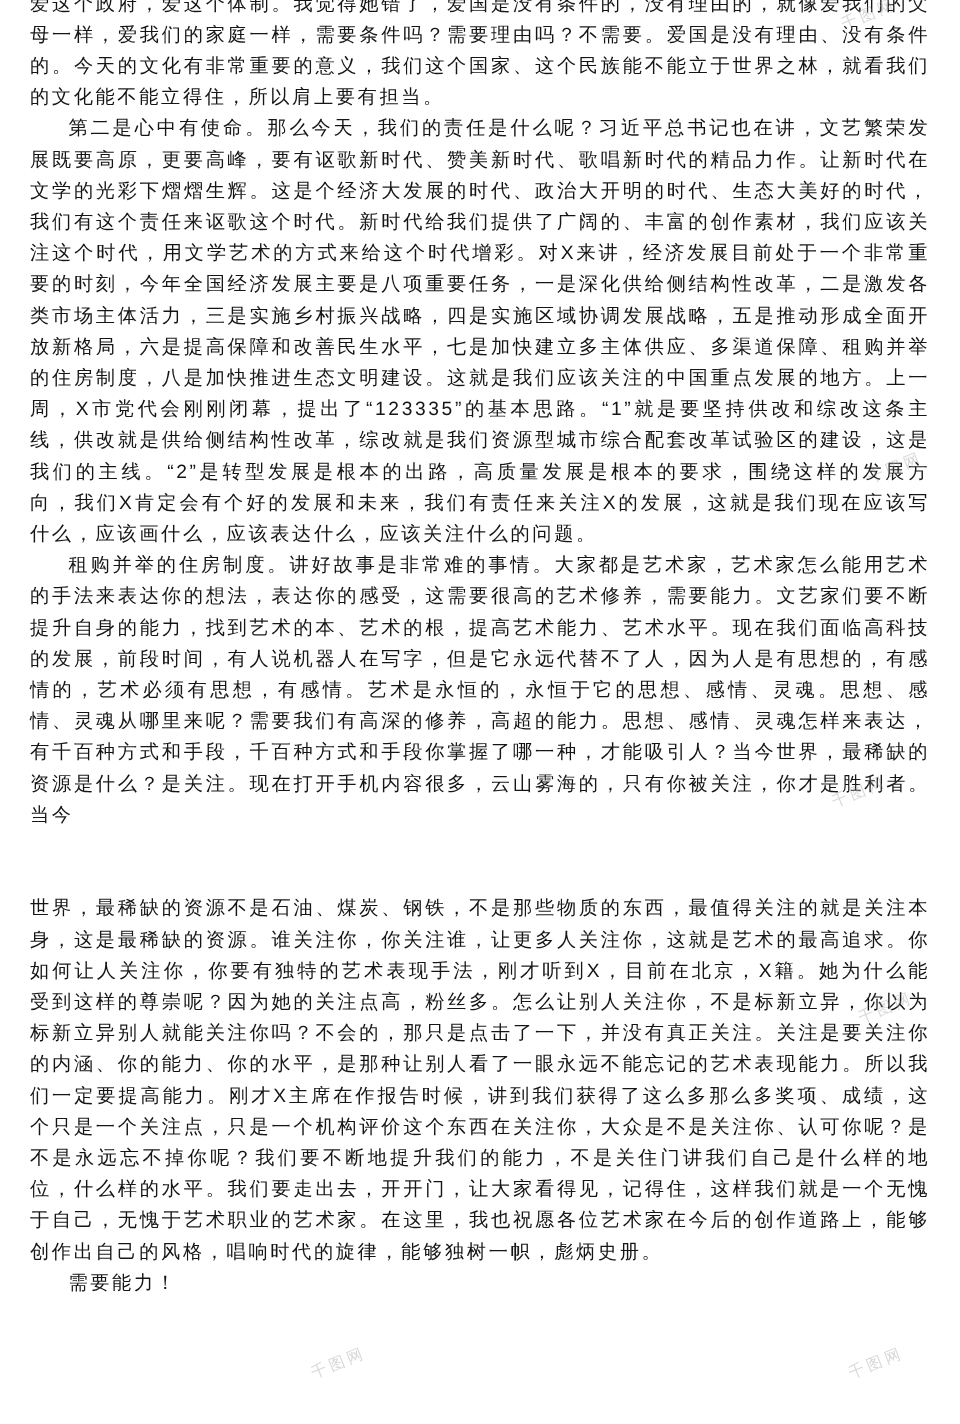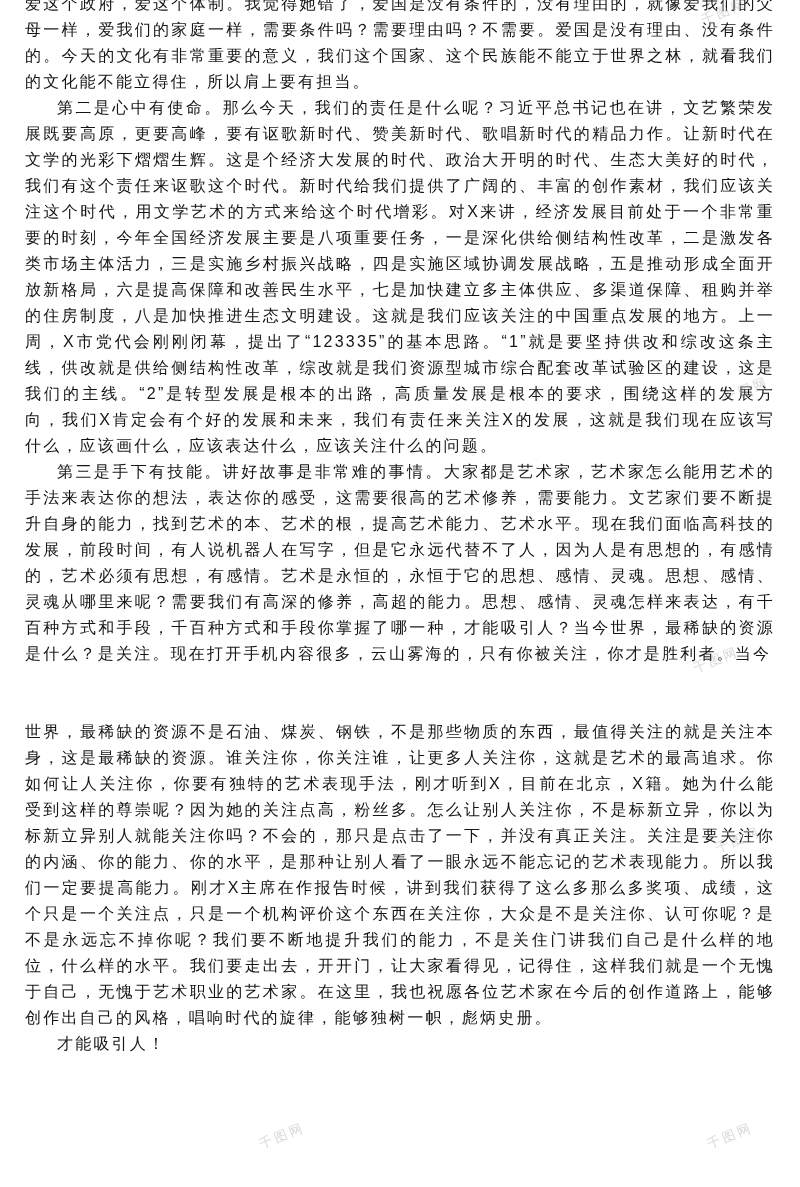--- a/index.html
+++ b/index.html
@@ -58,24 +58,24 @@
   }
 </style>
 </head>
 <body>
 
 <div class="page">
 
   <div class="doc">
       <p class=""><span>爱这个政府，爱这个体制。我觉得她错了，爱国是没有条件的，没有理由的，就像爱我们的父母一样，爱我们的家庭一样，需要条件吗？需要理由吗？不需要。爱国是没有理由、没有条件的。今天的文化有非常重要的意义，我们这个国家、这个民族能不能立于世界之林，就看我们的文化能不能立得住，所以肩上要有担当。</span></p>
       <p class="indent"><span class="bold">第二是心中有使命。</span><span>那么今天，我们的责任是什么呢？习近平总书记也在讲，文艺繁荣发展既要高原，更要高峰，要有讴歌新时代、赞美新时代、歌唱新时代的精品力作。让新时代在文学的光彩下熠熠生辉。这是个经济大发展的时代、政治大开明的时代、生态大美好的时代，我们有这个责任来讴歌这个时代。新时代给我们提供了广阔的、丰富的创作素材，我们应该关注这个时代，用文学艺术的方式来给这个时代增彩。对X来讲，经济发展目前处于一个非常重要的时刻，今年全国经济发展主要是八项重要任务，一是深化供给侧结构性改革，二是激发各类市场主体活力，三是实施乡村振兴战略，四是实施区域协调发展战略，五是推动形成全面开放新格局，六是提高保障和改善民生水平，七是加快建立多主体供应、多渠道保障、租购并举的住房制度，八是加快推进生态文明建设。这就是我们应该关注的中国重点发展的地方。上一周，X市党代会刚刚闭幕，提出了“123335”的基本思路。“1”就是要坚持供改和综改这条主线，供改就是供给侧结构性改革，综改就是我们资源型城市综合配套改革试验区的建设，这是我们的主线。“2”是转型发展是根本的出路，高质量发展是根本的要求，围绕这样的发展方向，我们X肯定会有个好的发展和未来，我们有责任来关注X的发展，这就是我们现在应该写什么，应该画什么，应该表达什么，应该关注什么的问题。</span></p>
-      <p class="indent"><span class="bold">第三是手下有技能。</span><span>讲好故事是非常难的事情。大家都是艺术家，艺术家怎么能用艺术的手法来表达你的想法，表达你的感受，这需要很高的艺术修养，需要能力。文艺家们要不断提升自身的能力，找到艺术的本、艺术的根，提高艺术能力、艺术水平。现在我们面临高科技的发展，前段时间，有人说机器人在写字，但是它永远代替不了人，因为人是有思想的，有感情的，艺术必须有思想，有感情。艺术是永恒的，永恒于它的思想、感情、灵魂。思想、感情、灵魂从哪里来呢？需要我们有高深的修养，高超的能力。思想、感情、灵魂怎样来表达，有千百种方式和手段，千百种方式和手段你掌握了哪一种，才能吸引人？当今世界，最稀缺的资源是什么？是关注。现在打开手机内容很多，云山雾海的，只有你被关注，你才是胜利者。当今</span></p>
+      <p class="indent"><span class="bold">租购并举的住房制度。</span><span>讲好故事是非常难的事情。大家都是艺术家，艺术家怎么能用艺术的手法来表达你的想法，表达你的感受，这需要很高的艺术修养，需要能力。文艺家们要不断提升自身的能力，找到艺术的本、艺术的根，提高艺术能力、艺术水平。现在我们面临高科技的发展，前段时间，有人说机器人在写字，但是它永远代替不了人，因为人是有思想的，有感情的，艺术必须有思想，有感情。艺术是永恒的，永恒于它的思想、感情、灵魂。思想、感情、灵魂从哪里来呢？需要我们有高深的修养，高超的能力。思想、感情、灵魂怎样来表达，有千百种方式和手段，千百种方式和手段你掌握了哪一种，才能吸引人？当今世界，最稀缺的资源是什么？是关注。现在打开手机内容很多，云山雾海的，只有你被关注，你才是胜利者。当今</span></p>
       <div class="page-gap"></div>
       <p class=""><span>世界，最稀缺的资源不是石油、煤炭、钢铁，不是那些物质的东西，最值得关注的就是关注本身，这是最稀缺的资源。谁关注你，你关注谁，让更多人关注你，这就是艺术的最高追求。你如何让人关注你，你要有独特的艺术表现手法，刚才听到X，目前在北京，X籍。她为什么能受到这样的尊崇呢？因为她的关注点高，粉丝多。怎么让别人关注你，不是标新立异，你以为标新立异别人就能关注你吗？不会的，那只是点击了一下，并没有真正关注。关注是要关注你的内涵、你的能力、你的水平，是那种让别人看了一眼永远不能忘记的艺术表现能力。所以我们一定要提高能力。刚才X主席在作报告时候，讲到我们获得了这么多那么多奖项、成绩，这个只是一个关注点，只是一个机构评价这个东西在关注你，大众是不是关注你、认可你呢？是不是永远忘不掉你呢？我们要不断地提升我们的能力，不是关住门讲我们自己是什么样的地位，什么样的水平。我们要走出去，开开门，让大家看得见，记得住，这样我们就是一个无愧于自己，无愧于艺术职业的艺术家。在这里，我也祝愿各位艺术家在今后的创作道路上，能够创作出自己的风格，唱响时代的旋律，能够独树一帜，彪炳史册。</span></p>
-      <p class="indent"><span>才能吸引人！</span></p>
+      <p class="indent"><span>需要能力！</span></p>
     </div>
 
   <div class="watermark-layer">
     <div class="wm" style="left:700px; top:4px">千图网</div>
     <div class="wm" style="left:722px; top:382px">千图网</div>
     <div class="wm" style="left:692px; top:652px">千图网</div>
     <div class="wm" style="left:714px; top:832px">千图网</div>
     <div class="wm" style="left:258px; top:1128px">千图网</div>
     <div class="wm" style="left:706px; top:1128px">千图网</div>
   </div>

